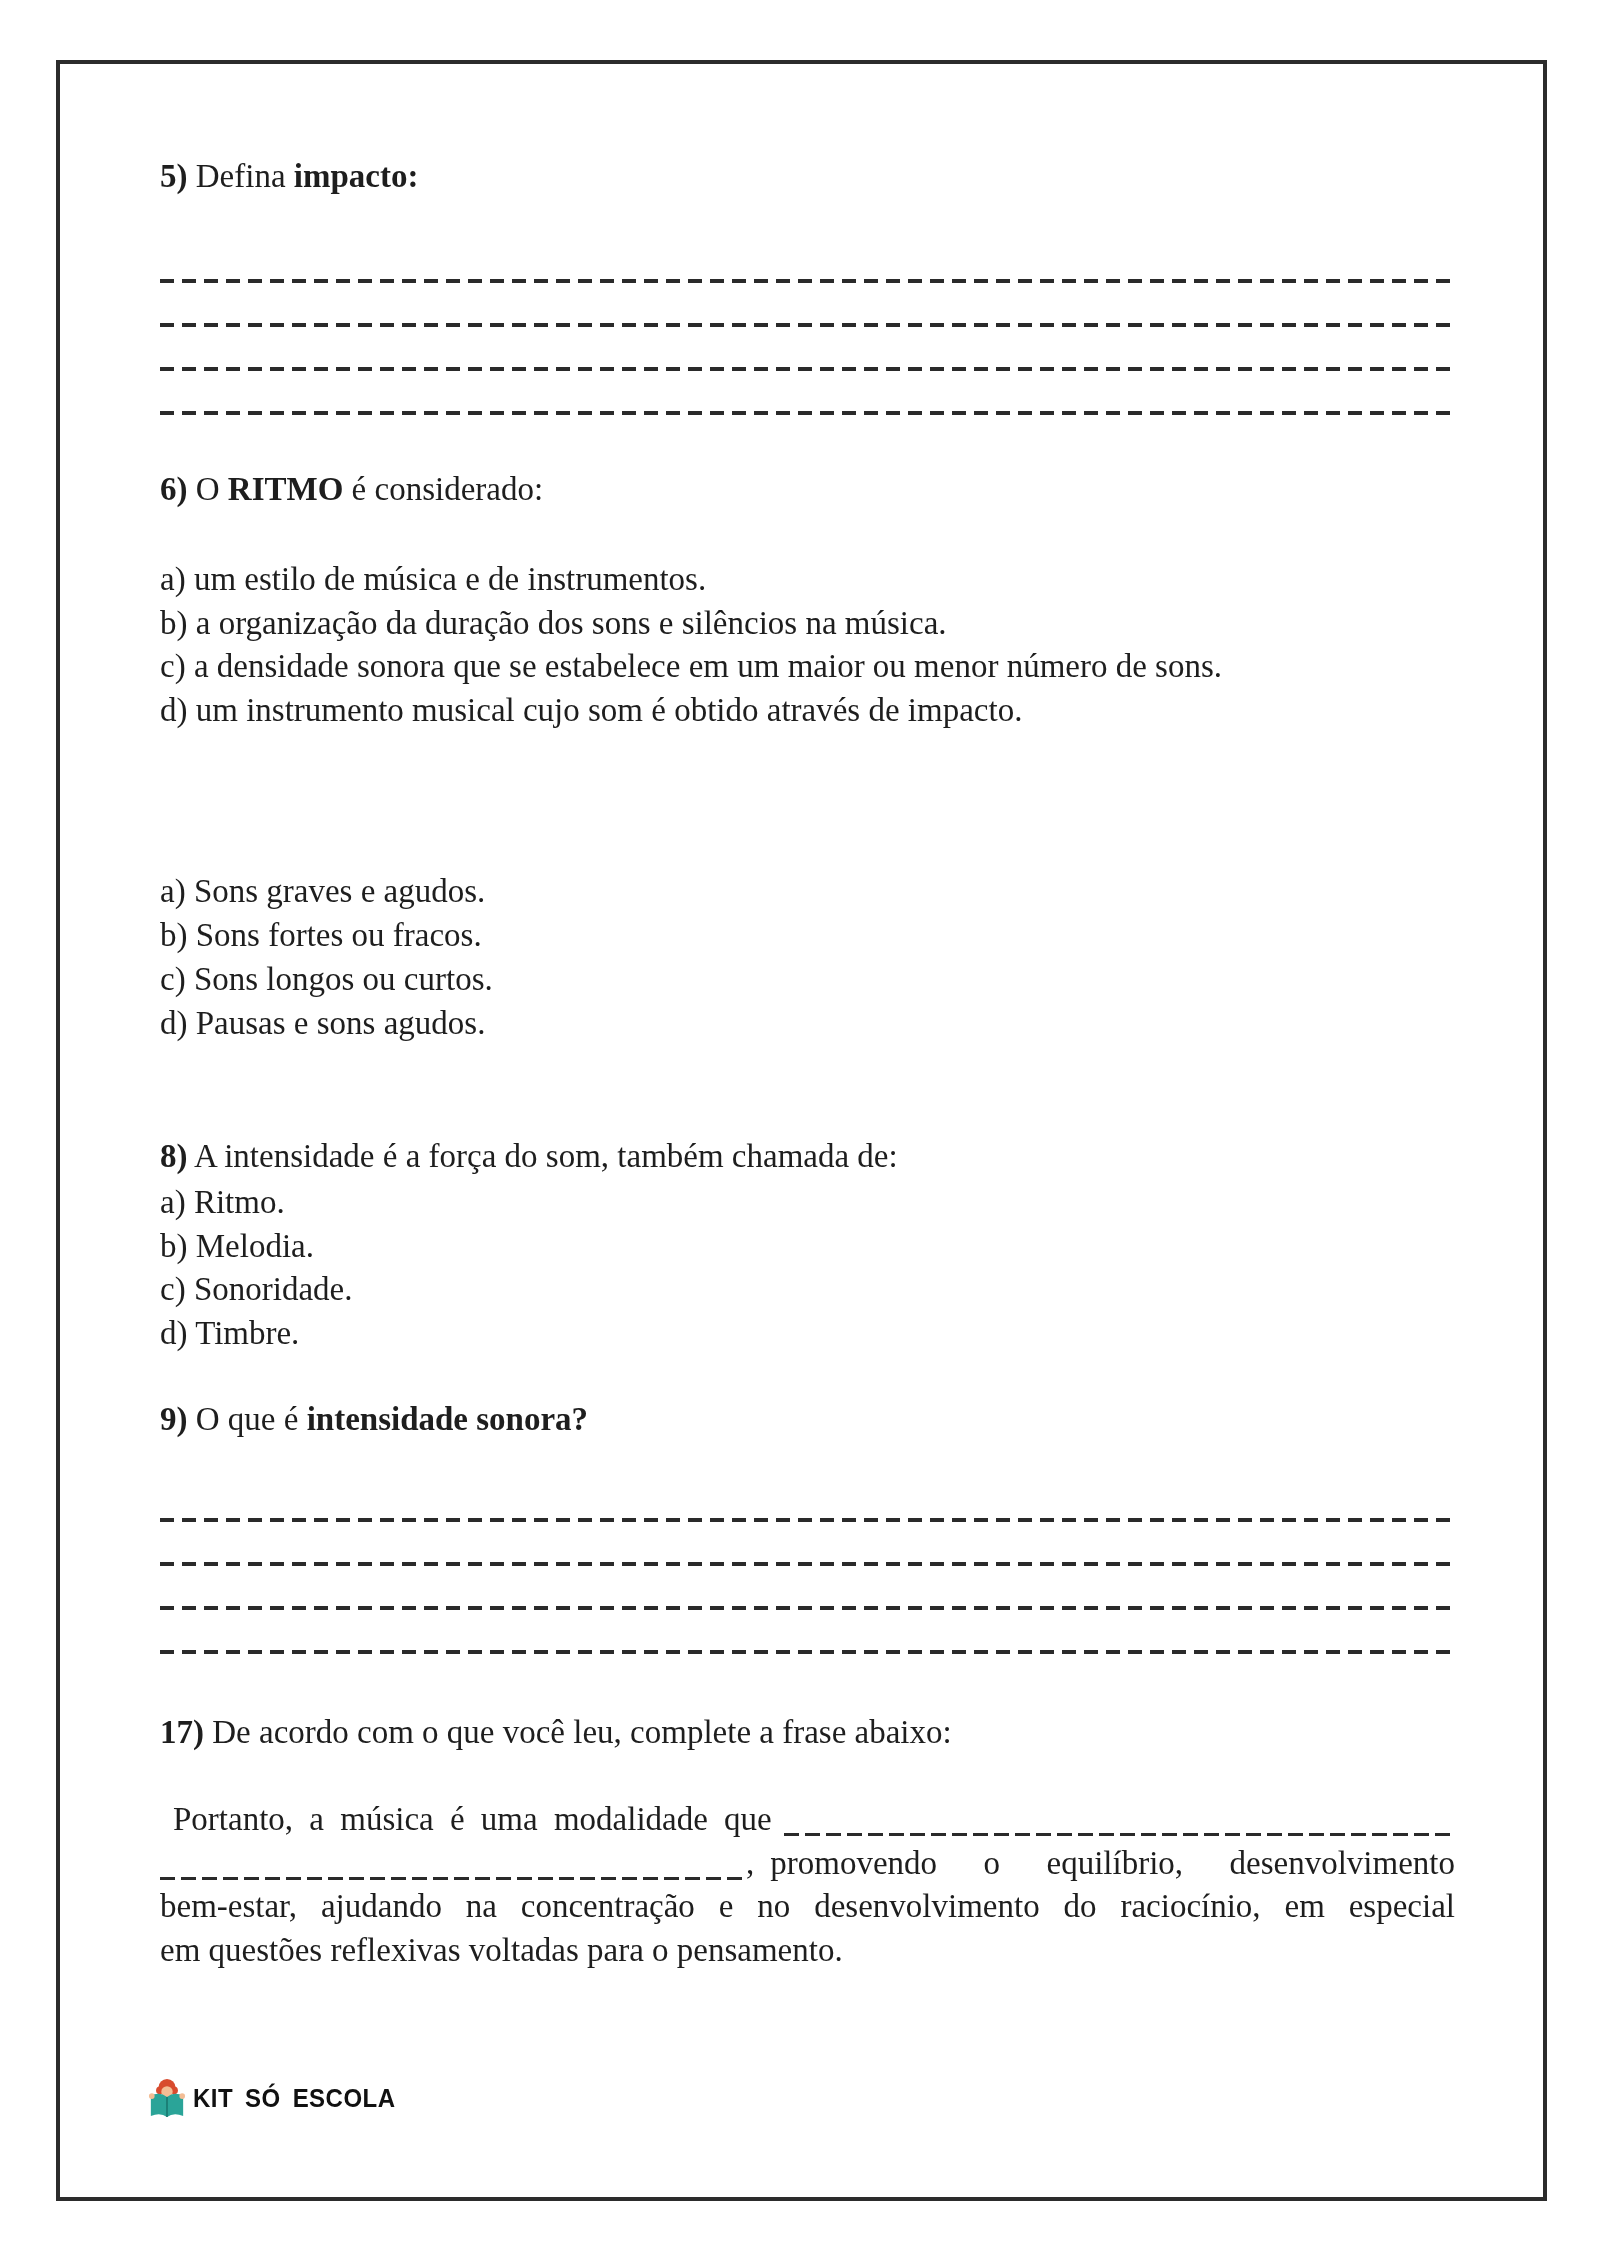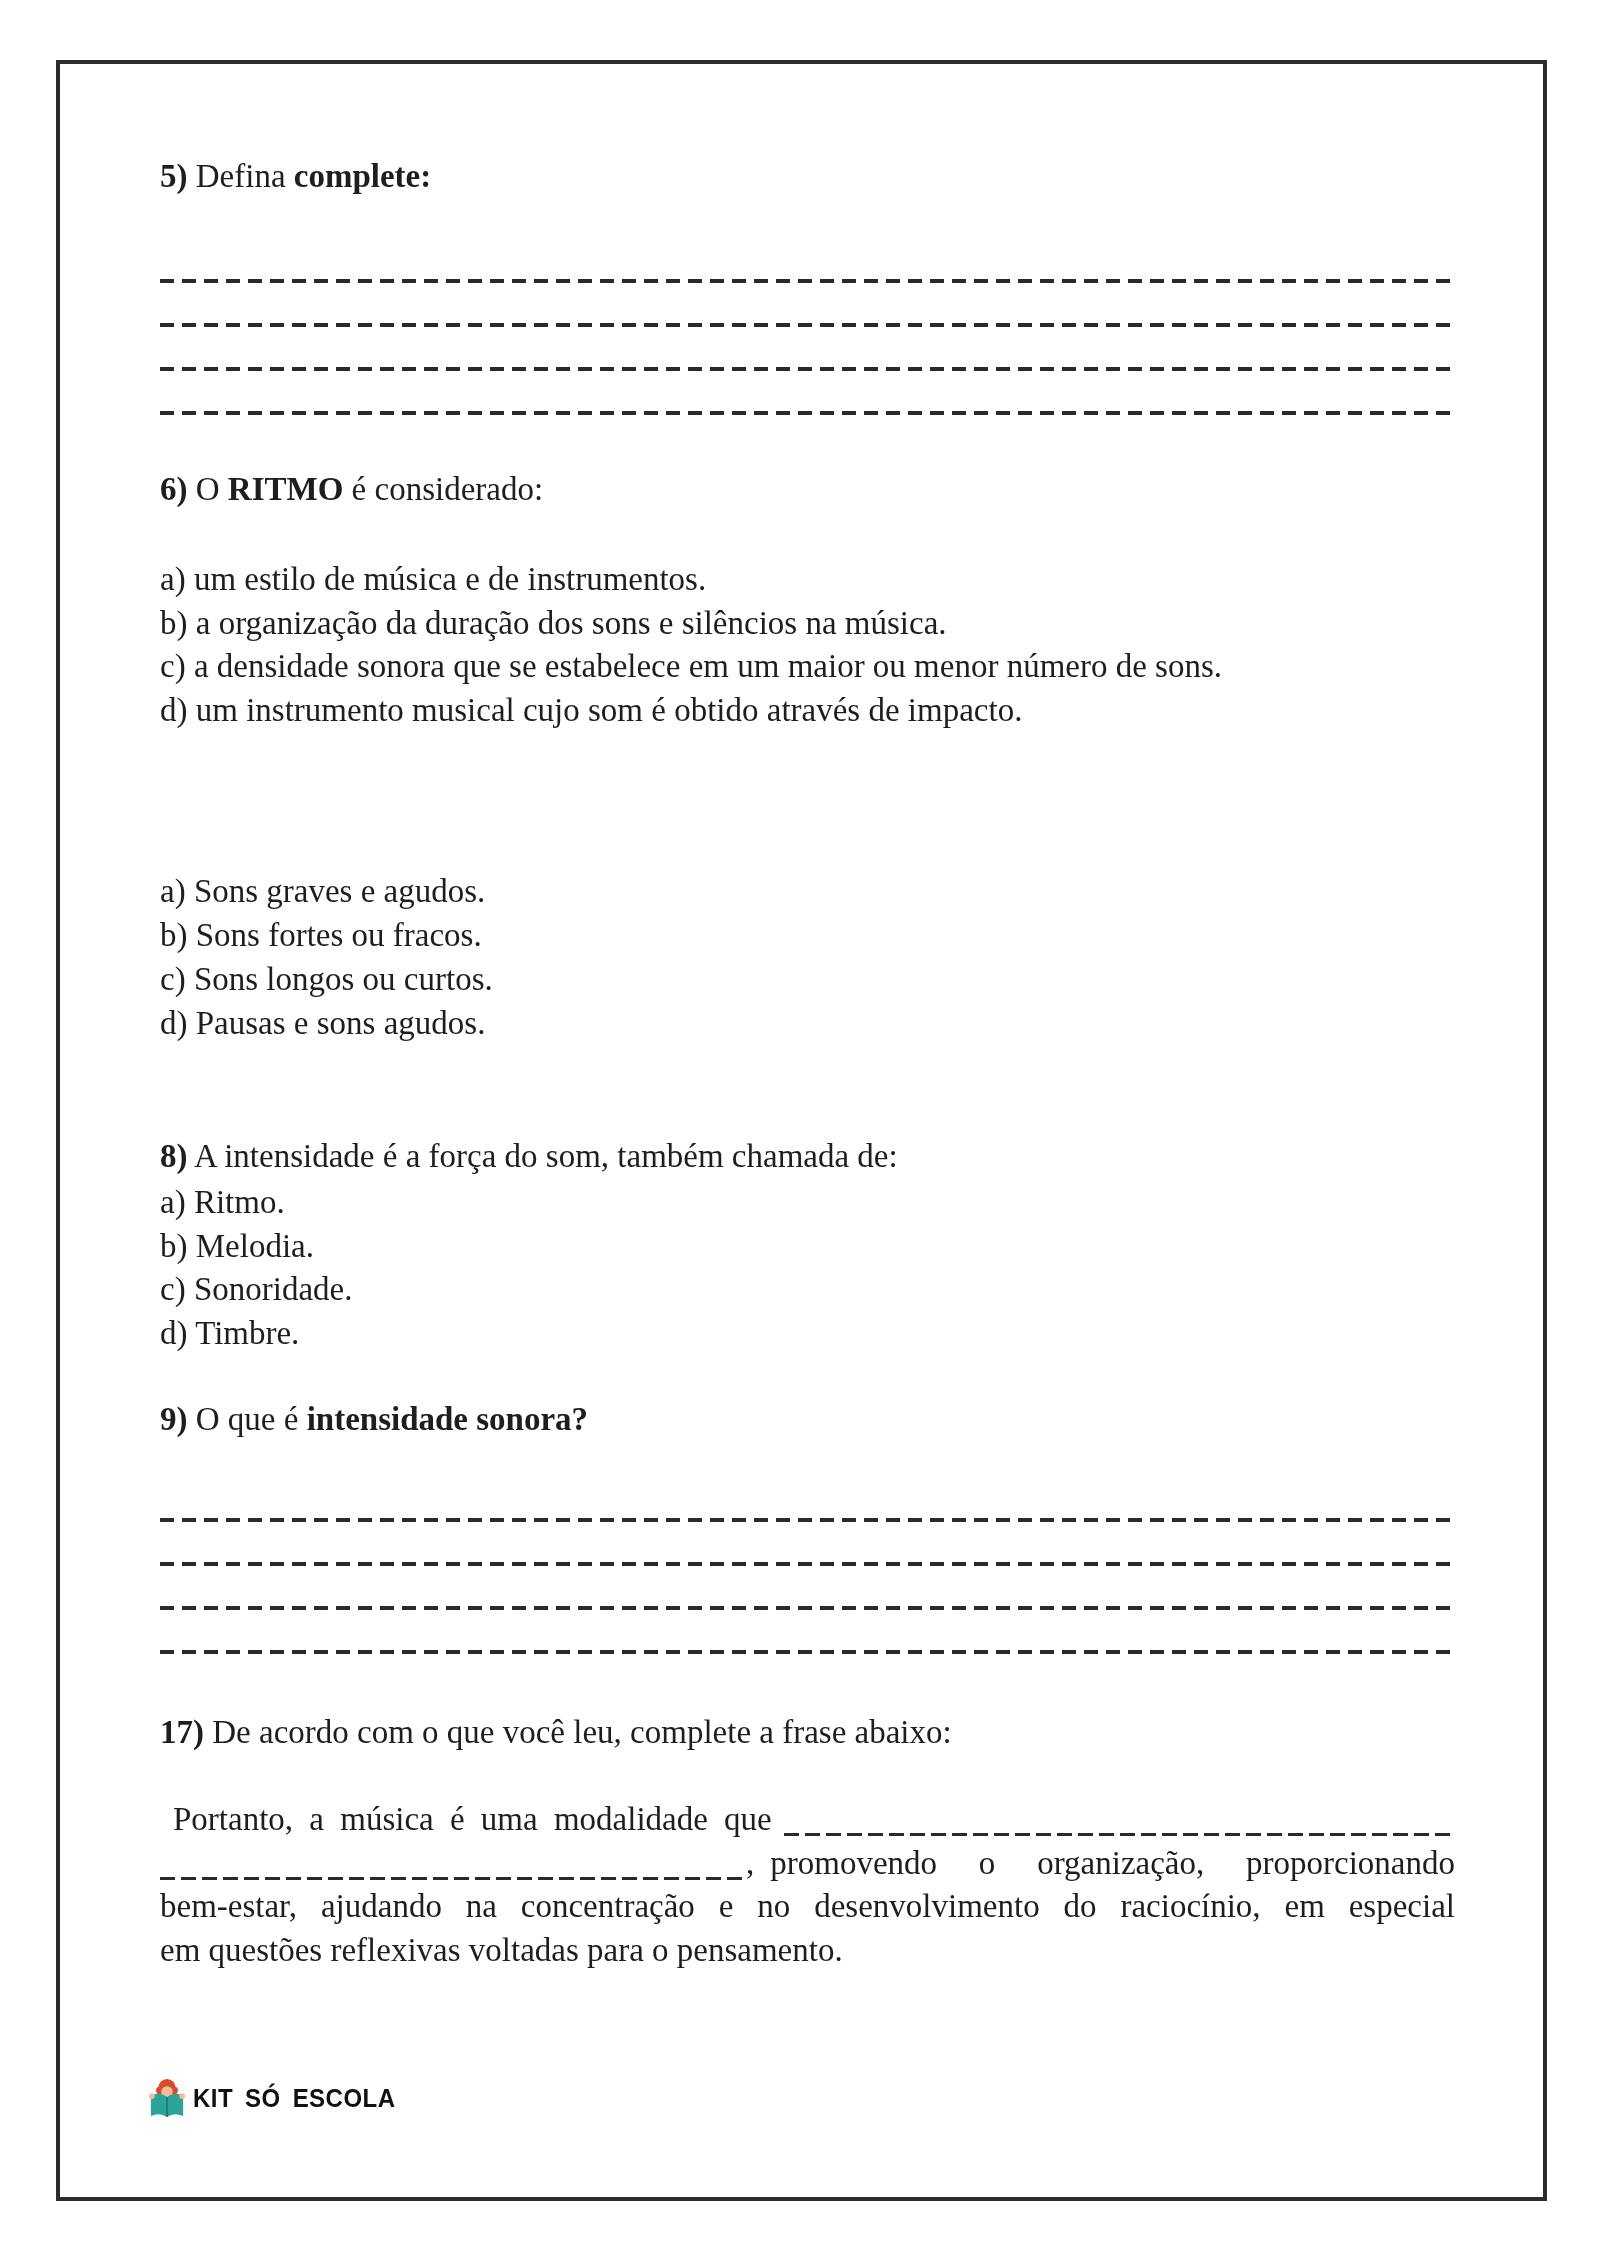--- a/index.html
+++ b/index.html
@@ -61,21 +61,21 @@
     word-spacing:5px; color:#111111;
     transform:scaleX(0.96); transform-origin:left center;
   }
 </style>
 </head>
 <body>
 
 <div class="sheet">
   <div class="frame"></div>
 
-  <div class="line" style="top:154px"><span class="b">5)</span> <span>Defina</span> <span class="b">complete:</span></div>
+  <div class="line" style="top:154px"><span class="b">5)</span> <span>Defina</span> <span class="b">impacto:</span></div>
   <div class="dashline" style="top:279px"></div>
   <div class="dashline" style="top:323px"></div>
   <div class="dashline" style="top:367px"></div>
   <div class="dashline" style="top:411px"></div>
 
   <div class="line" style="top:467px"><span class="b">6)</span> <span>O</span> <span class="b">RITMO</span> <span>é considerado:</span></div>
   <div class="line" style="top:557px"><span>a) um estilo de música e de instrumentos.</span></div>
   <div class="line" style="top:601px"><span>b) a organização da duração dos sons e silêncios na música.</span></div>
   <div class="line" style="top:644px"><span>c) a densidade sonora que se estabelece em um maior ou menor número de sons.</span></div>
   <div class="line" style="top:688px"><span>d) um instrumento musical cujo som é obtido através de impacto.</span></div>
@@ -99,21 +99,21 @@
 
   <div class="line" style="top:1710px"><span class="b">17)</span> <span>De acordo com o que você leu, complete a frase abaixo:</span></div>
 
   <div class="para-line" style="top:1797px">
     <span style="margin-left:13px; word-spacing:8px; white-space:nowrap;">Portanto, a música é uma modalidade que</span>
     <span class="fill-dash" style="flex:1; margin-left:12px;"></span>
   </div>
   <div class="para-line" style="top:1841px">
     <span class="fill-dash" style="width:586px;"></span>
     <span>,</span>
-    <span class="l2-text">promovendo o organização, proporcionando</span>
+    <span class="l2-text">promovendo o equilíbrio, desenvolvimento</span>
   </div>
   <div class="just-block" style="top:1884px">bem-estar, ajudando na concentração e no desenvolvimento do raciocínio, em especial</div>
   <div class="plain-block" style="top:1928px">em questões reflexivas voltadas para o pensamento.</div>
 
   <div class="footer-logo">
     <svg width="38" height="44" viewBox="0 0 40 46" aria-hidden="true">
       <circle cx="20" cy="12" r="9" fill="#d84b2e"></circle>
       <circle cx="12.5" cy="15" r="4" fill="#d84b2e"></circle>
       <circle cx="27.5" cy="15" r="4" fill="#d84b2e"></circle>
       <circle cx="20" cy="16.5" r="6" fill="#f3bd95"></circle>

